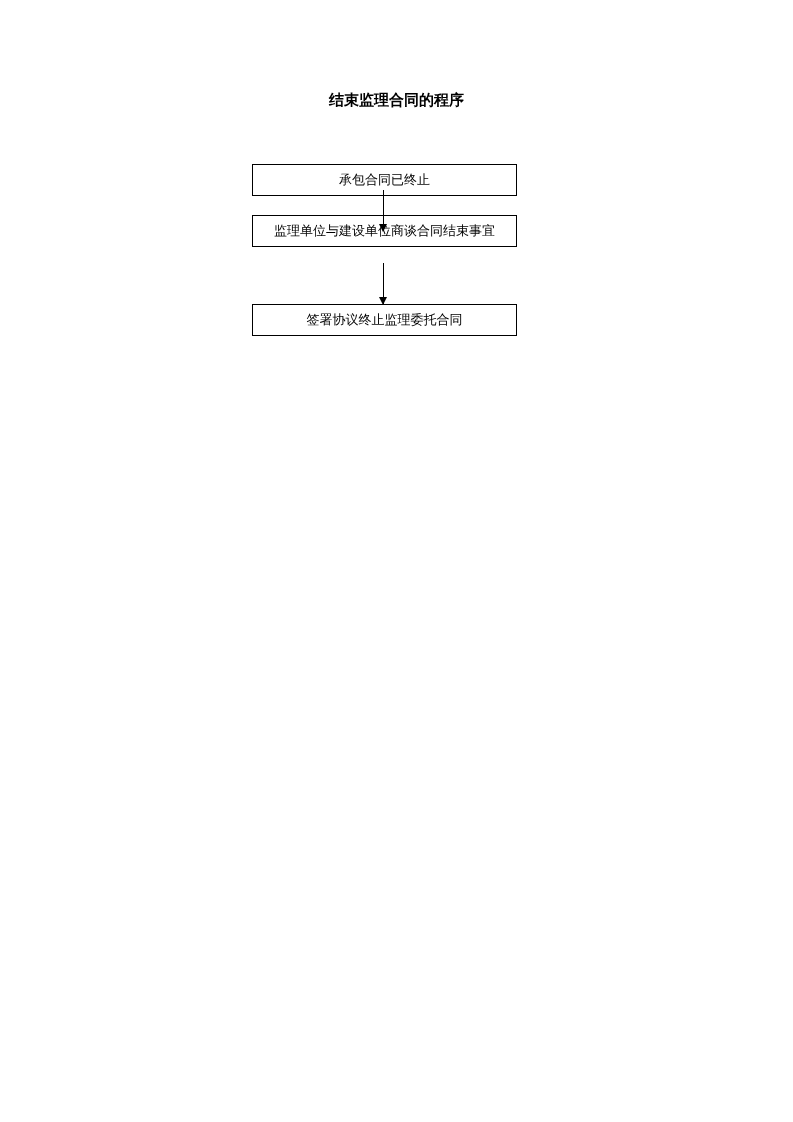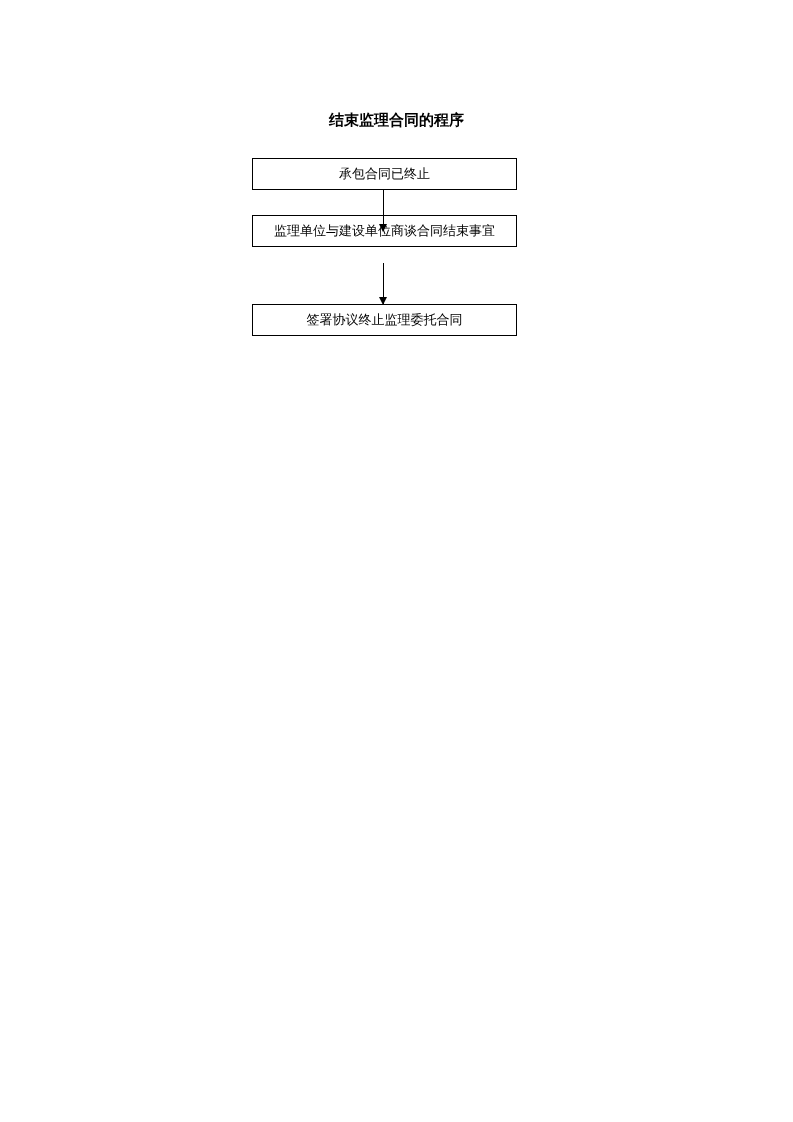--- a/index.html
+++ b/index.html
@@ -2,21 +2,21 @@
 <html><head>
 <meta charset="utf-8">
 <style>
   html, body { margin: 0; padding: 0; }
   body {
     width: 793px; height: 1122px; background: #ffffff; position: relative;
     font-family: "DejaVu Serif", "Liberation Serif", serif; color: #000;
     overflow: hidden;
   }
   .title {
-    position: absolute; left: 0; width: 793px; top: 110px;
+    position: absolute; left: 0; width: 793px; top: 90px;
     text-align: center; font-family: "DejaVu Sans", "Liberation Sans", sans-serif;
     font-weight: bold; font-size: 15px; line-height: 20px;
   }
   .box {
     position: absolute; left: 252px; width: 263px; height: 30px;
     border: 1px solid #000; box-sizing: content-box;
     display: flex; align-items: center; justify-content: center;
     font-size: 13px; white-space: nowrap;
   }
   .arrow {
@@ -26,21 +26,21 @@
     content: ""; position: absolute; left: -4px; bottom: -1px;
     border-left: 4.5px solid transparent; border-right: 4.5px solid transparent;
     border-top: 8px solid #000;
   }
 </style>
 </head>
 <body>
 
 <div class="title">结束监理合同的程序</div>
 
-<div class="box" style="top:158px;">
+<div class="box" style="top:164px;">
   <span>承包合同已终止</span>
 </div>
 
 <div class="arrow" style="top:190px; height:41px;"></div>
 
 <div class="box" style="top:215px;">
   <span>监理单位与建设单位商谈合同结束事宜</span>
 </div>
 
 <div class="arrow" style="top:263px; height:41px;"></div>

